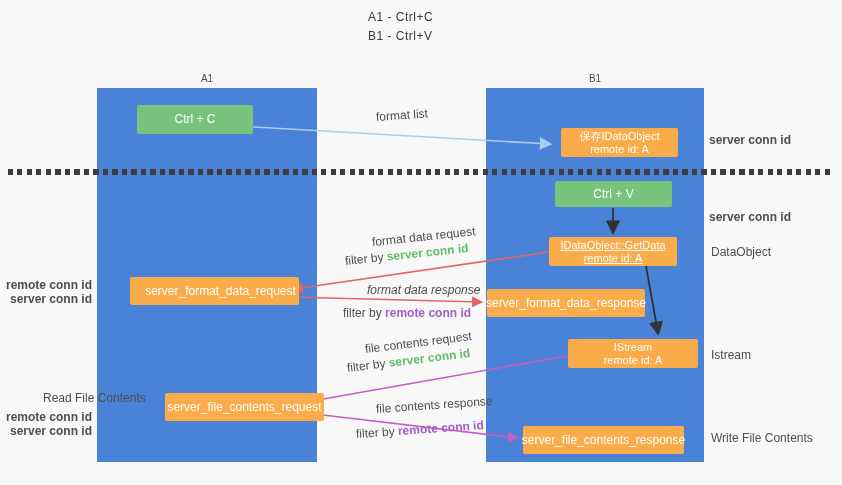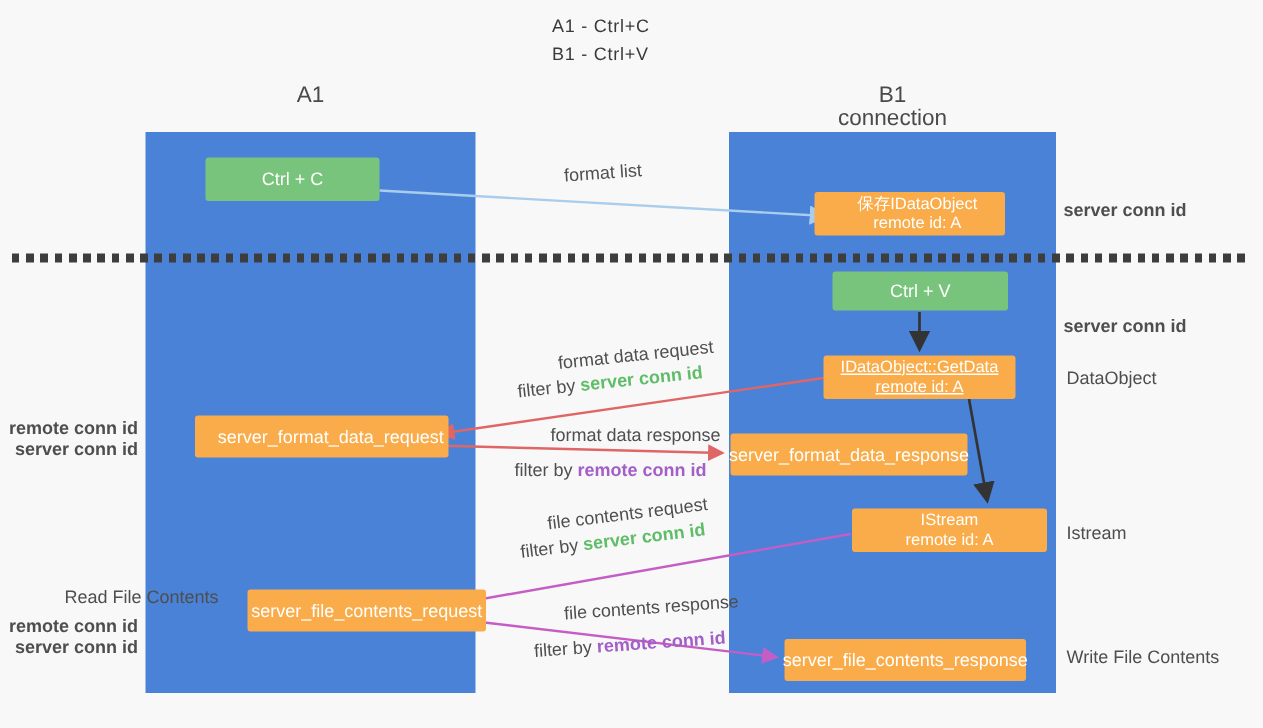--- a/index.html
+++ b/index.html
@@ -13,21 +13,21 @@
   .title{
     left:368px;top:8px;font-size:12px;line-height:19px;color:#3a3a3a;
     letter-spacing:0.5px;
   }
   .col{
     top:88px;height:374px;background:#4a82d8;
   }
   .col-left{left:97px;width:220px;}
   .col-right{left:486px;width:218px;}
   .col-header{
-    top:56px;font-size:15px;line-height:15px;color:#4a4a4a;text-align:center;
+    top:71px;font-size:10px;line-height:15px;color:#4a4a4a;text-align:center;
   }
   .divider{
     left:8px;top:169px;width:826px;height:6px;
     background:repeating-linear-gradient(90deg,#3d3d3d 0 5px,transparent 5px 9.5px);
   }
   .node{
     color:#fff;font-size:12px;display:flex;flex-direction:column;
     align-items:center;justify-content:center;text-align:center;
     border-radius:2px;line-height:13px;
   }
@@ -83,21 +83,21 @@
   <line x1="289" y1="297" x2="481" y2="302" stroke="#e06666" stroke-width="1.6" marker-end="url(#m-red)"></line>
   <line x1="646" y1="266" x2="658" y2="333" stroke="#333333" stroke-width="1.8" marker-end="url(#m-blk)"></line>
   <line x1="567" y1="356" x2="295" y2="404" stroke="#c45ec4" stroke-width="1.6" marker-end="url(#m-mag)"></line>
   <line x1="289" y1="411" x2="517" y2="438" stroke="#c45ec4" stroke-width="1.6" marker-end="url(#m-mag)"></line>
 </svg>
 
 <div class="abs node green" style="left:137px;top:105px;width:116px;height:29px;">
   <div>Ctrl + C</div>
 </div>
 
-<div class="abs node orange two" style="left:543px;top:128px;width:117px;height:29px;padding-left:10px;">
+<div class="abs node orange two" style="left:561px;top:128px;width:117px;height:29px;">
   <div>保存IDataObject</div>
   <div>remote id: A</div>
 </div>
 
 <div class="abs node green" style="left:555px;top:181px;width:117px;height:26px;">
   <div>Ctrl + V</div>
 </div>
 
 <div class="abs node orange two" style="left:549px;top:237px;width:128px;height:29px;text-decoration:underline;">
   <div>IDataObject::GetData</div>
@@ -126,21 +126,21 @@
 </div>
 
 <div class="abs edge-label" style="left:376px;top:110px;transform:rotate(-4deg);">format list</div>
 
 <div class="abs edge-label" style="left:372px;top:235px;transform:rotate(-6deg);">format data request</div>
 <div class="abs edge-label" style="left:345px;top:254px;transform:rotate(-6deg);">
   <span>filter by</span>
   <span class="g">server conn id</span>
 </div>
 
-<div class="abs edge-label" style="left:367px;top:283px;">format data response</div>
+<div class="abs edge-label" style="left:367px;top:283px;font-style:italic;">format data response</div>
 <div class="abs edge-label" style="left:343px;top:306px;">
   <span>filter by</span>
   <span class="p">remote conn id</span>
 </div>
 
 <div class="abs edge-label" style="left:365px;top:342px;transform:rotate(-7deg);">file contents request</div>
 <div class="abs edge-label" style="left:347px;top:361px;transform:rotate(-7deg);">
   <span>filter by</span>
   <span class="g">server conn id</span>
 </div>

